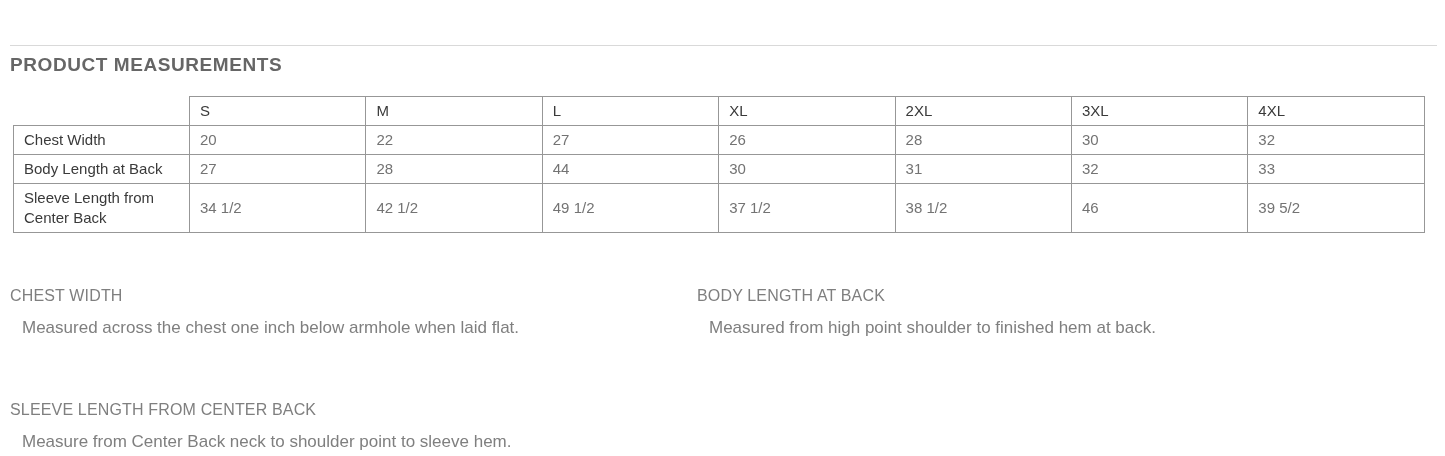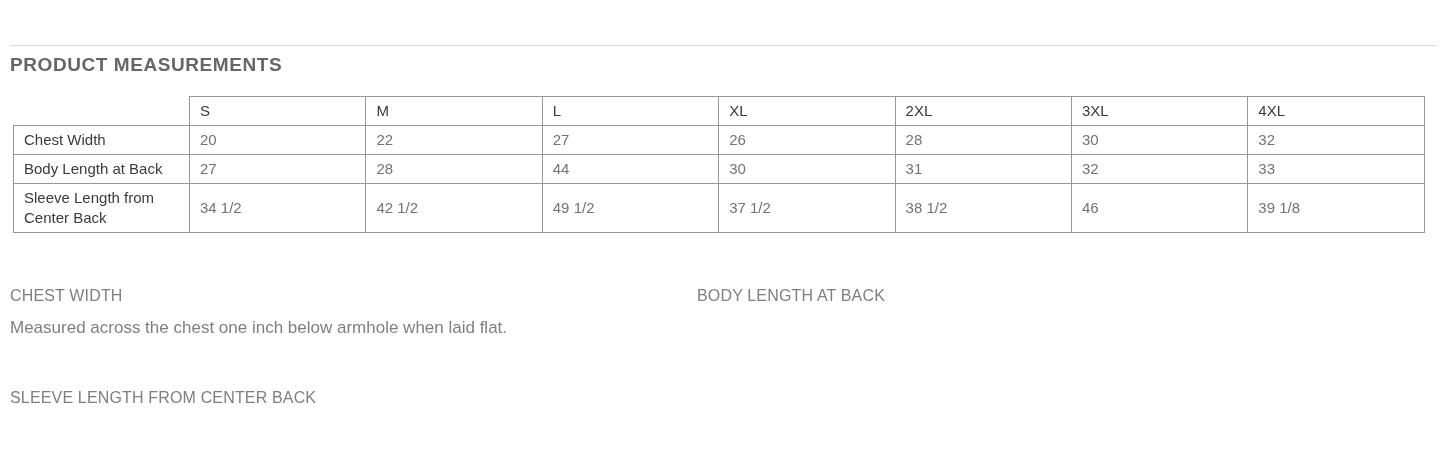--- a/index.html
+++ b/index.html
@@ -60,21 +60,21 @@
   }
   .section h3 {
     margin: 0 0 14px 0;
     font-size: 16px;
     line-height: 16px;
     font-weight: normal;
     letter-spacing: 0.01em;
     color: #7f7f7f;
   }
   .section p {
-    margin: 0;
+    margin: 12px;
     font-size: 17px;
     line-height: 20px;
     color: #7f7f7f;
   }
 </style>
 </head>
 <body>
 
 <div class="page">
 
@@ -127,31 +127,33 @@
         <td>33</td>
       </tr>
       <tr>
         <td class="rowlabel">Sleeve Length from Center Back</td>
         <td>34 1/2</td>
         <td>42 1/2</td>
         <td>49 1/2</td>
         <td>37 1/2</td>
         <td>38 1/2</td>
         <td>46</td>
-        <td>39 1/8</td>
+        <td>39 5/2</td>
       </tr>
     </tbody>
   </table>
 
   <div class="sections">
     <div class="section">
       <h3>CHEST WIDTH</h3>
       <p>Measured across the chest one inch below armhole when laid flat.</p>
     </div>
     <div class="section">
       <h3>BODY LENGTH AT BACK</h3>
+      <p>Measured from high point shoulder to finished hem at back.</p>
     </div>
     <div class="section">
       <h3>SLEEVE LENGTH FROM CENTER BACK</h3>
+      <p>Measure from Center Back neck to shoulder point to sleeve hem.</p>
     </div>
   </div>
 
 </div>
 
 </body></html>

